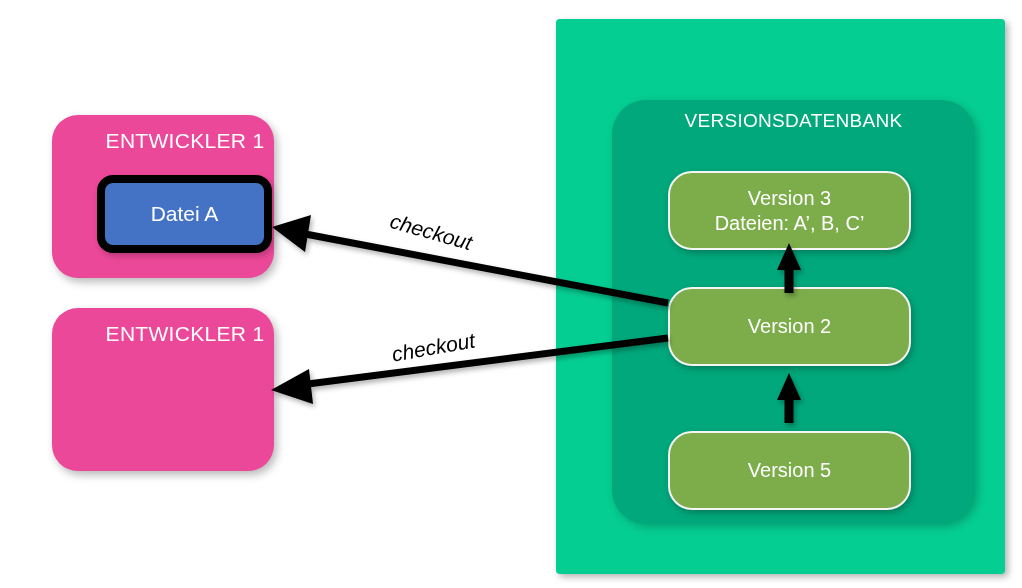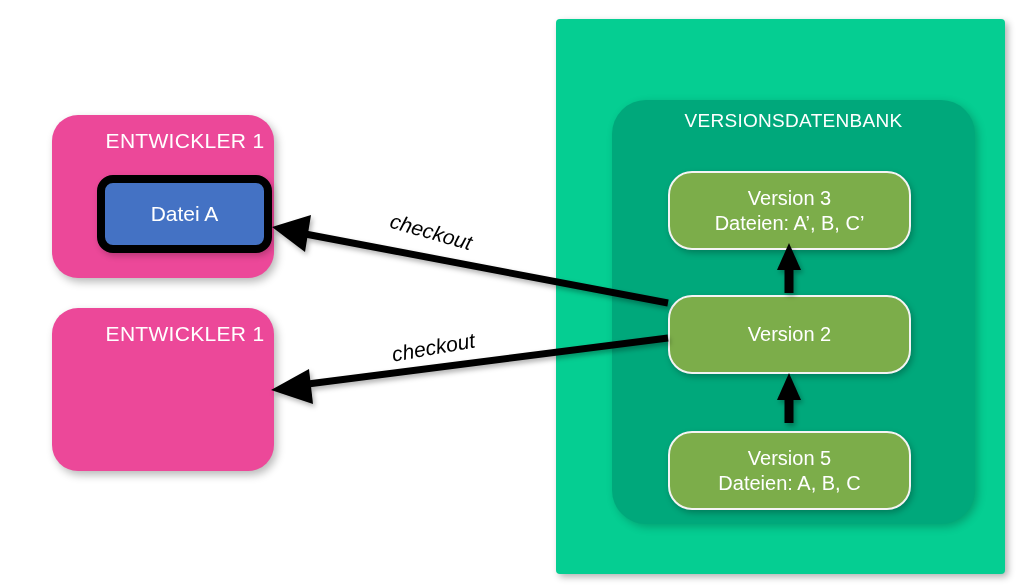--- a/index.html
+++ b/index.html
@@ -73,21 +73,21 @@
     flex-direction: column;
     align-items: center;
     justify-content: center;
     color: #ffffff;
     font-size: 20px;
     line-height: 1.22;
     margin-top: 8px;
   }
   .version-box .vb-line { white-space: nowrap; }
   #version3 { top: 163px; }
-  #version2 { top: 287px; }
+  #version2 { top: 279px; }
   #version1 { top: 423px; }
 
   .dev-box {
     position: absolute;
     left: 52px;
     width: 222px;
     height: 163px;
     background: #ec4899;
     border-radius: 26px;
     box-shadow: 3px 4px 8px rgba(0,0,0,0.28);
@@ -164,21 +164,20 @@
 
   <div class="version-box" id="version3">
     <span class="vb-line">Version 3</span>
     <span class="vb-line">Dateien: A’, B, C’</span>
   </div>
   <div class="version-box" id="version2">
     <span class="vb-line">Version 2</span>
   </div>
   <div class="version-box" id="version1">
     <span class="vb-line">Version 5</span>
-    <span class="vb-line">Dateien: A, B, C</span>
   </div>
 
   <div class="dev-box" id="dev1">
     <div class="dev-title">ENTWICKLER 1</div>
     <div class="file-box">Datei A</div>
   </div>
 
   <div class="dev-box" id="dev2">
     <div class="dev-title">ENTWICKLER 1</div>
   </div>

